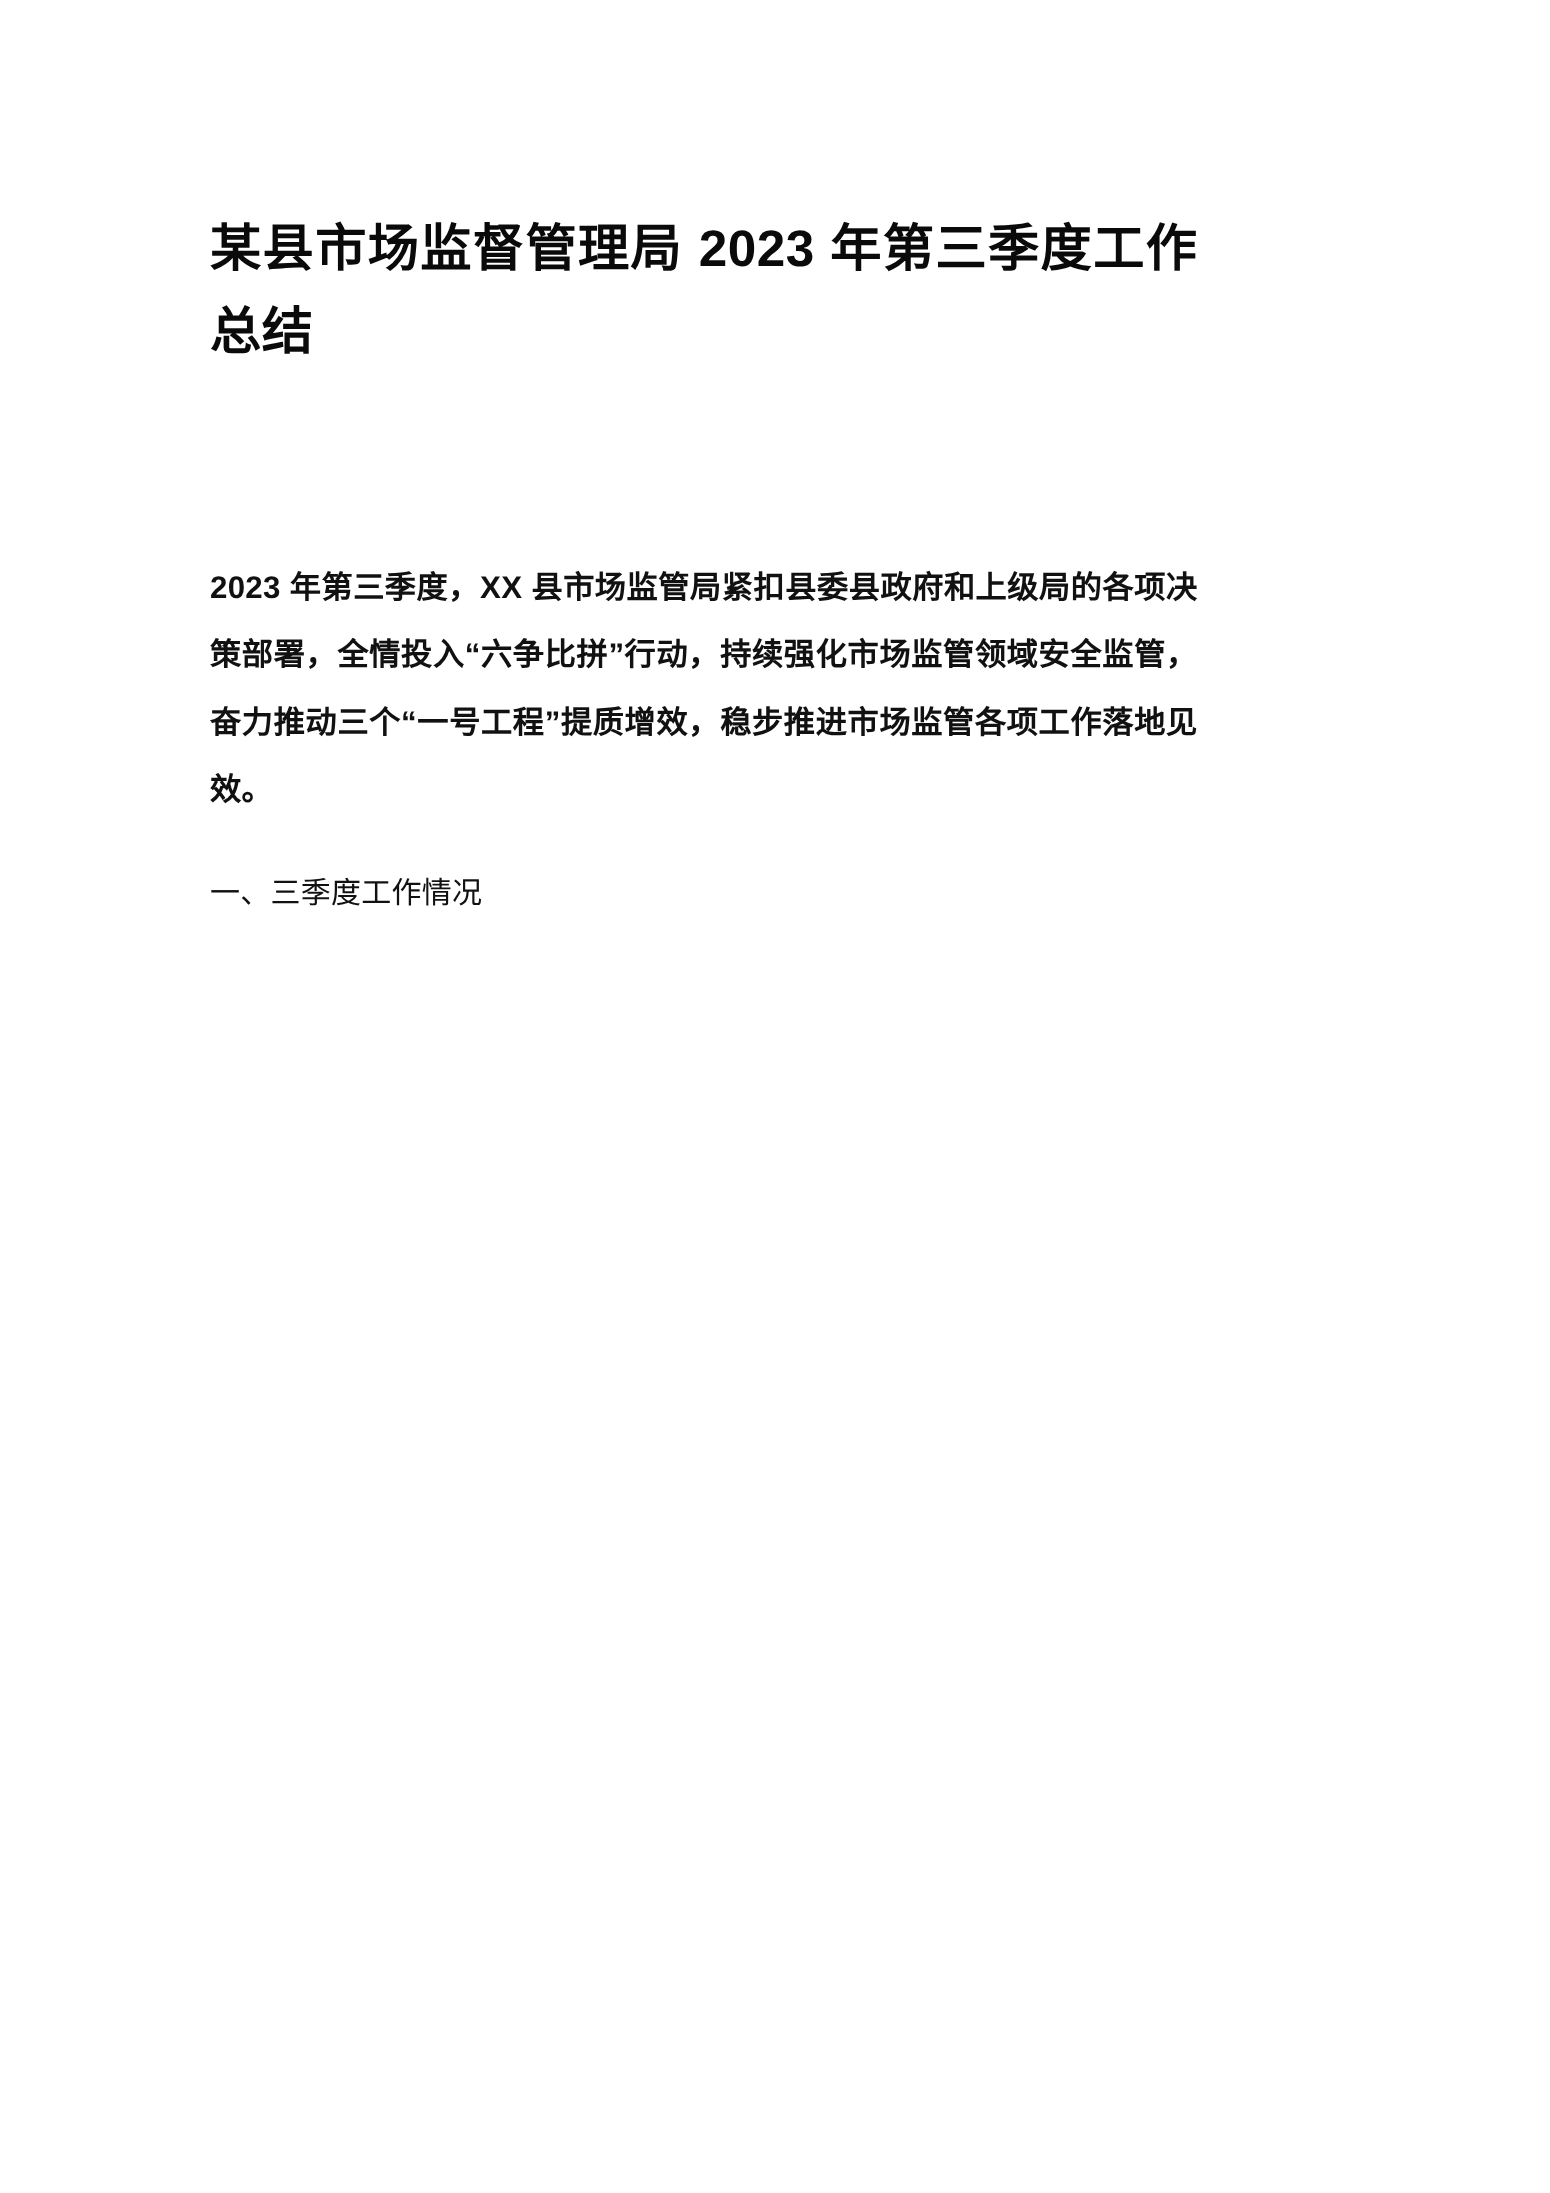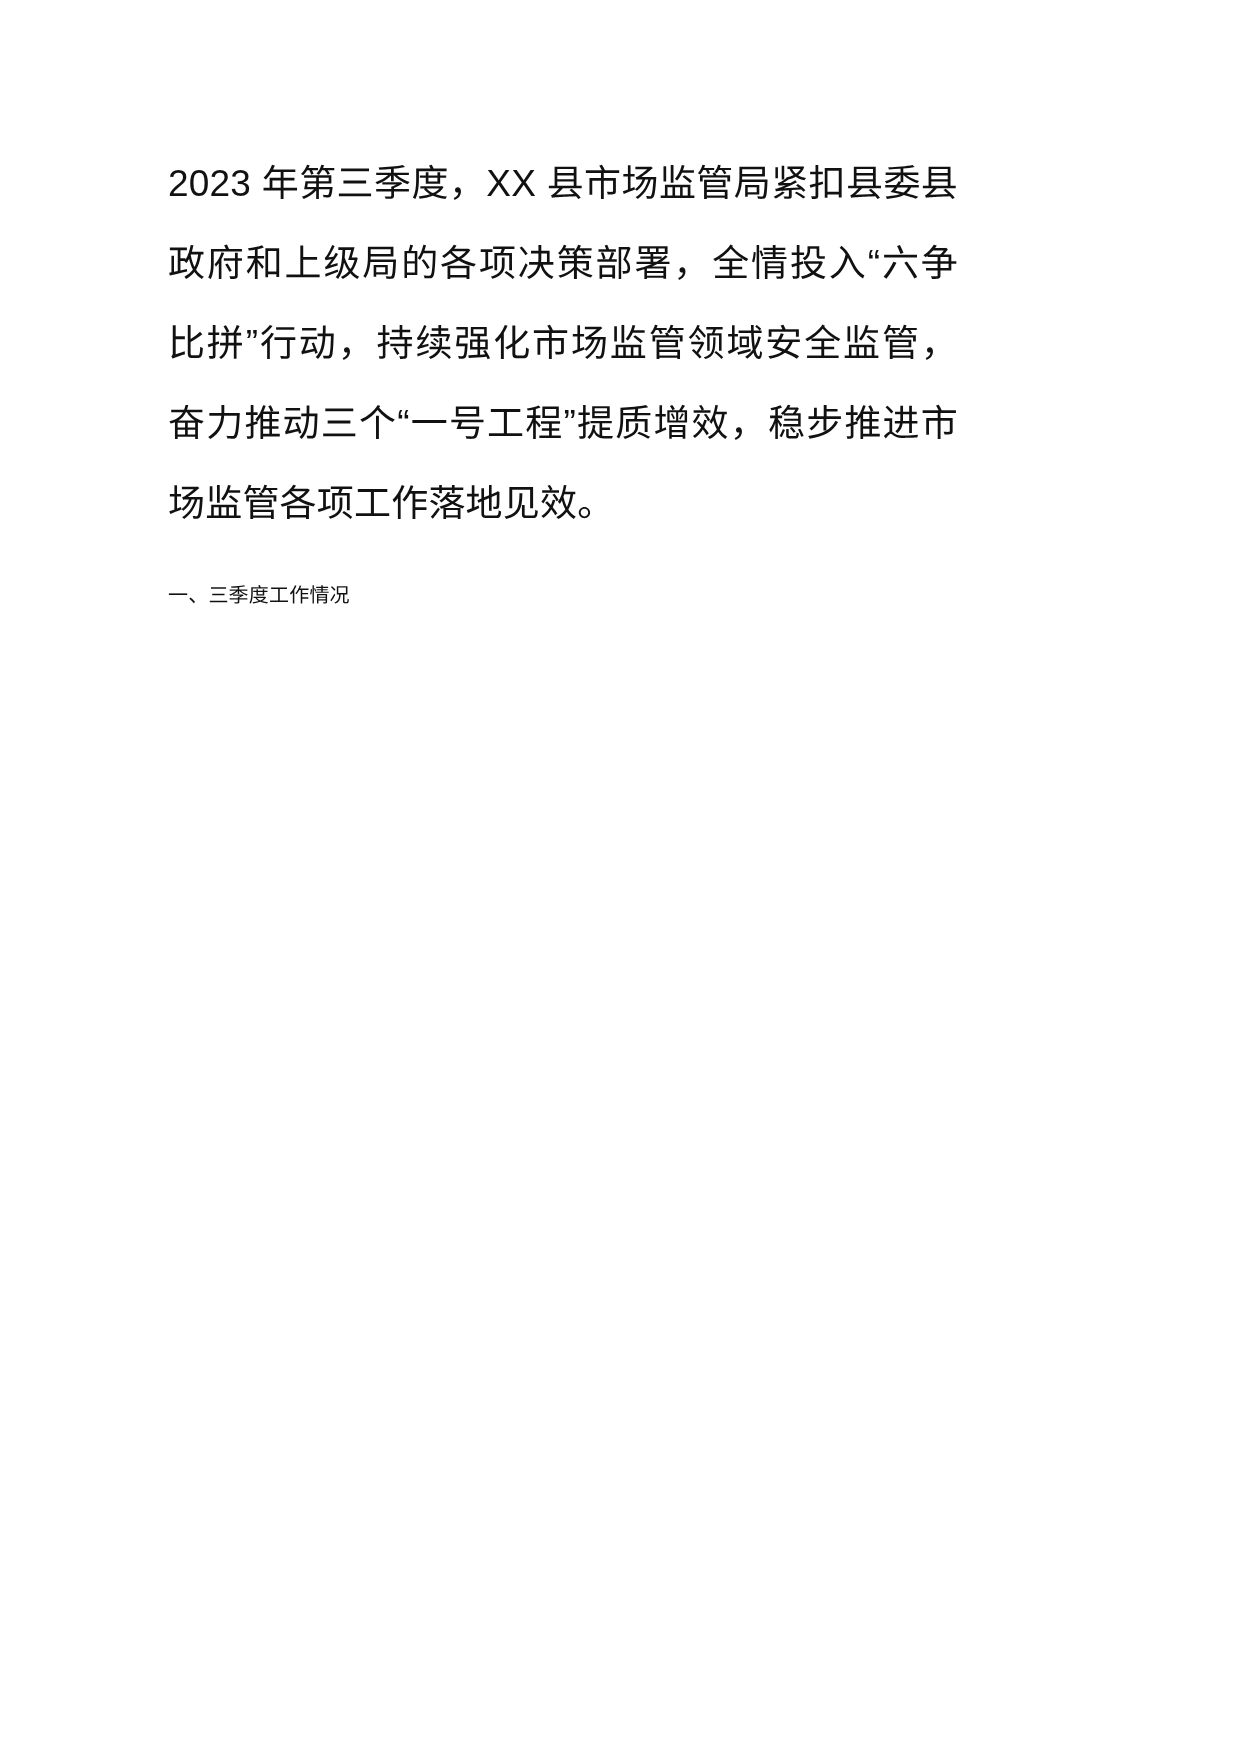--- a/index.html
+++ b/index.html
@@ -36,50 +36,51 @@
     text-align-last: left;
     margin: 0;
     padding-top: 166px;
     word-break: break-all;
     color: #0a0a0a;
   }
   .spacer-after-title {
     height: 144px;
   }
   p.body-para {
-    font-size: 37px;
-    font-weight: 400;
+    font-size: 25px;
+    font-weight: 700;
     line-height: 2.16;
     letter-spacing: 0.2px;
     margin: 0 0 30px 0;
     text-align: justify;
     text-align-last: left;
     word-break: break-all;
     color: #111111;
   }
   p.section-heading {
-    font-size: 20px;
+    font-size: 24px;
     font-weight: 400;
     line-height: 2.16;
     letter-spacing: 0.2px;
     margin: 0 0 30px 0;
     text-align: left;
     word-break: break-all;
     color: #111111;
   }
   p.body-para.last {
     margin-bottom: 0;
   }
 </style>
 </head>
 <body>
 
 <div class="page">
   <div class="content">
 
+    <h1 class="doc-title">某县市场监督管理局 2023 年第三季度工作总结</h1>
 
     <div class="spacer-after-title"></div>
 
     <p class="body-para">2023 年第三季度，XX 县市场监管局紧扣县委县政府和上级局的各项决策部署，全情投入“六争比拼”行动，持续强化市场监管领域安全监管，奋力推动三个“一号工程”提质增效，稳步推进市场监管各项工作落地见效。</p>
 
     <p class="section-heading">一、三季度工作情况</p>
 
 
   </div>
 </div>

